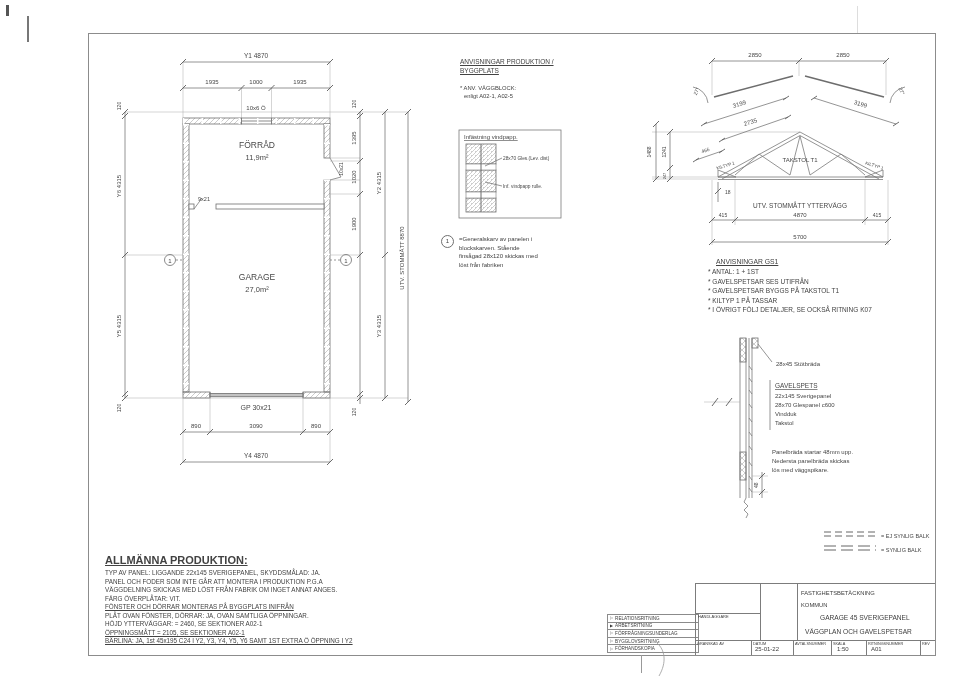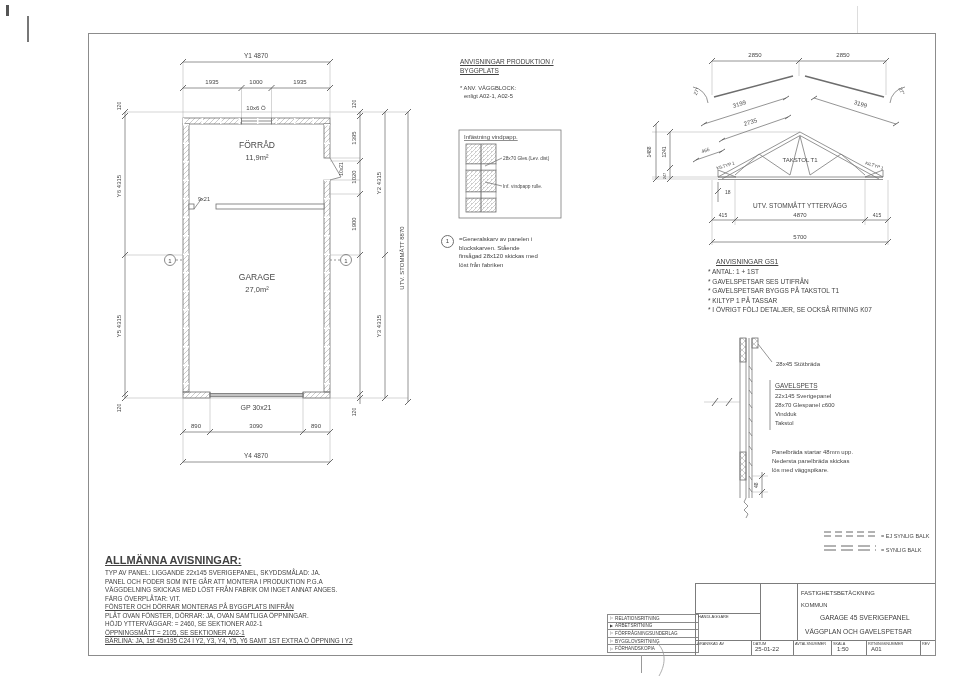--- a/index.html
+++ b/index.html
@@ -282,21 +282,21 @@
       <line x1="6" y1="12" x2="58" y2="12" stroke="#666" stroke-width="1" stroke-dasharray="7 4"></line>
     </g>
     <text x="63" y="13.5" font-size="5.5">=  EJ SYNLIG BALK</text>
     <g>
       <line x1="6" y1="22" x2="58" y2="22" stroke="#666" stroke-width="1" stroke-dasharray="12 5"></line>
       <line x1="6" y1="26" x2="58" y2="26" stroke="#666" stroke-width="1" stroke-dasharray="12 5"></line>
     </g>
     <text x="63" y="27.5" font-size="5.5">=  SYNLIG BALK</text>
   </svg>
 
-  <div class="t u b" style="left:105px;top:554px;font-size:11px">ALLMÄNNA AVISNINGAR:</div>
+  <div class="t u b" style="left:105px;top:554px;font-size:11px">ALLMÄNNA PRODUKTION:</div>
   <div class="t" style="left:105px;top:569px;font-size:6.3px">TYP AV PANEL: LIGGANDE 22x145 SVERIGEPANEL, SKYDDSMÅLAD: JA.</div>
   <div class="t" style="left:105px;top:577.5px;font-size:6.3px">PANEL OCH FODER SOM INTE GÅR ATT MONTERA I PRODUKTION P.G.A</div>
   <div class="t" style="left:105px;top:586px;font-size:6.3px">VÄGGDELNING SKICKAS MED LÖST FRÅN FABRIK OM INGET ANNAT ANGES.</div>
   <div class="t" style="left:105px;top:594.5px;font-size:6.3px">FÄRG ÖVERPLÅTAR: VIT.</div>
   <div class="t u" style="left:105px;top:603px;font-size:6.3px">FÖNSTER OCH DÖRRAR MONTERAS PÅ BYGGPLATS INIFRÅN</div>
   <div class="t" style="left:105px;top:611.5px;font-size:6.3px">PLÅT OVAN FÖNSTER, DÖRRAR: JA, OVAN SAMTLIGA ÖPPNINGAR.</div>
   <div class="t" style="left:105px;top:620px;font-size:6.3px">HÖJD YTTERVÄGGAR: = 2460, SE SEKTIONER A02-1</div>
   <div class="t u" style="left:105px;top:628.5px;font-size:6.3px">ÖPPNINGSMÅTT = 2105, SE SEKTIONER A02-1</div>
   <div class="t u" style="left:105px;top:637px;font-size:6.3px">BÄRLINA: JA, 1st 45x195 C24 I Y2, Y3, Y4, Y5, Y6 SAMT 1ST EXTRA Ö ÖPPNING I Y2</div>
 

